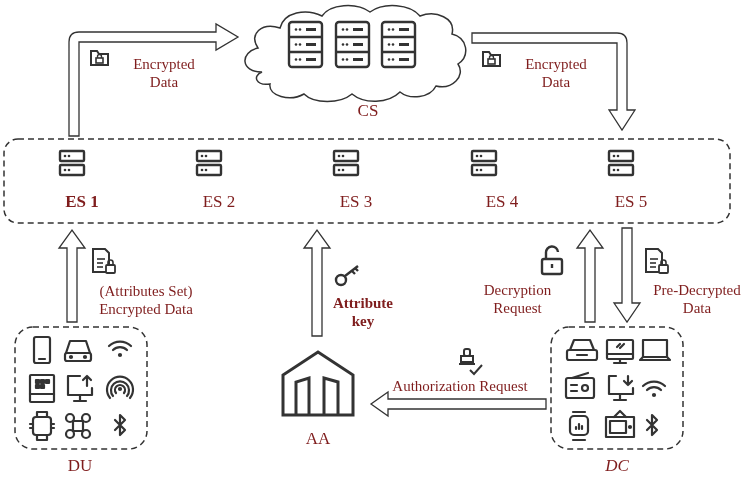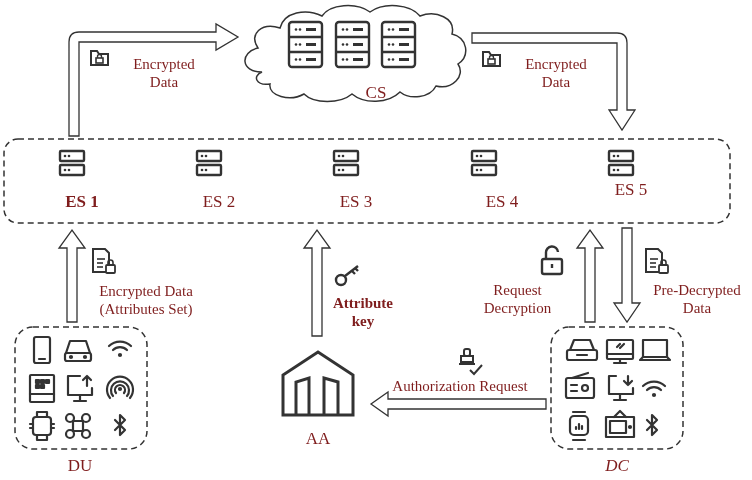--- a/index.html
+++ b/index.html
@@ -212,47 +212,47 @@
         <rect x="610" y="421" width="16" height="12"></rect>
         <path d="M614,417 L620,411 L626,417"></path>
         <circle cx="630" cy="427" r="1"></circle>
       </g>
     <g>
         <path d="M647,420 L657,430 L652,435 L652,415 L657,420 L647,430"></path>
       </g>
   </g>
 </svg>
 
-<div class="lbl node-lbl" style="left:353px;top:84px;width:30px;margin-left:8px;">CS</div>
+<div class="lbl node-lbl" style="left:353px;top:102px;width:30px;">CS</div>
 
 <div class="lbl node-lbl" style="left:52px;top:193px;width:60px;font-weight:bold;">ES 1</div>
 <div class="lbl node-lbl" style="left:189px;top:193px;width:60px;">ES 2</div>
 <div class="lbl node-lbl" style="left:326px;top:193px;width:60px;">ES 3</div>
 <div class="lbl node-lbl" style="left:472px;top:193px;width:60px;">ES 4</div>
-<div class="lbl node-lbl" style="left:601px;top:181px;width:60px;">ES 5</div>
+<div class="lbl node-lbl" style="left:601px;top:193px;width:60px;">ES 5</div>
 
 <div class="lbl" style="left:124px;top:55px;width:80px;">
   <div>Encrypted</div>
   <div>Data</div>
 </div>
 <div class="lbl" style="left:516px;top:55px;width:80px;">
   <div>Encrypted</div>
   <div>Data</div>
 </div>
 <div class="lbl" style="left:86px;top:282px;width:120px;">
+  <div>(Attributes Set)</div>
   <div>Encrypted Data</div>
-  <div>(Attributes Set)</div>
 </div>
 <div class="lbl" style="left:328px;top:294px;width:70px;font-weight:bold;">
   <div>Attribute</div>
   <div>key</div>
 </div>
 <div class="lbl" style="left:470px;top:281px;width:95px;">
+  <div>Decryption</div>
   <div>Request</div>
-  <div>Decryption</div>
 </div>
 <div class="lbl" style="left:644px;top:281px;width:106px;">
   <div>Pre-Decrypted</div>
   <div>Data</div>
 </div>
 <div class="lbl" style="left:372px;top:377px;width:176px;">Authorization Request</div>
 
 <div class="lbl node-lbl" style="left:298px;top:430px;width:40px;">AA</div>
 <div class="lbl node-lbl" style="left:60px;top:457px;width:40px;">DU</div>
 <div class="lbl node-lbl" style="left:597px;top:457px;width:40px;font-style:italic;">DC</div>

